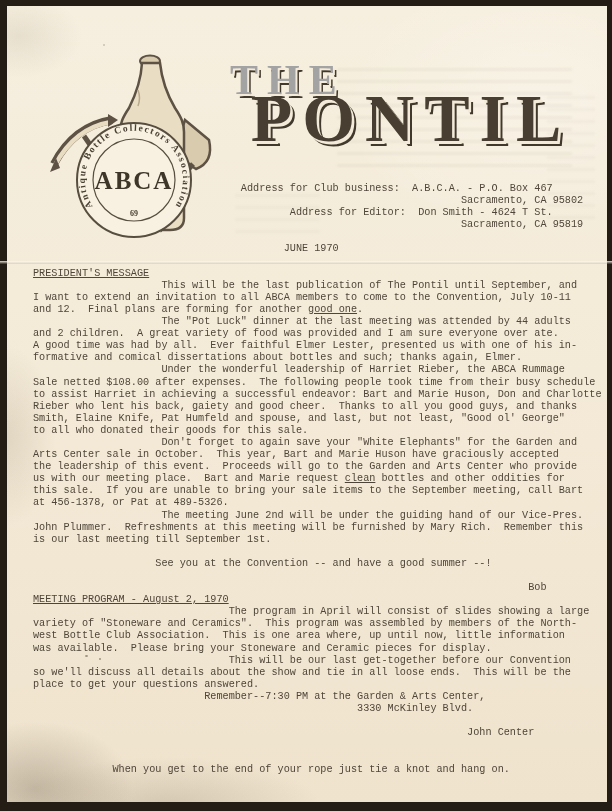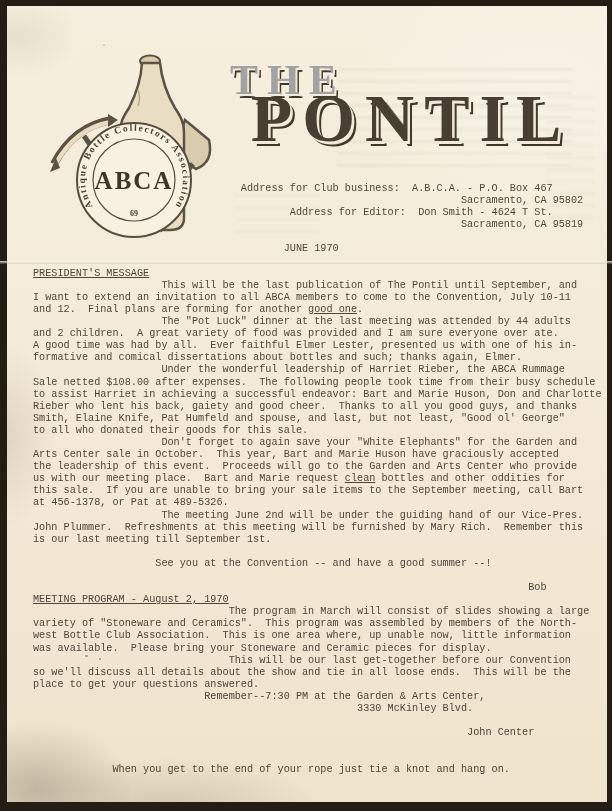--- a/index.html
+++ b/index.html
@@ -139,23 +139,23 @@
     <div class="tline"><span>this sale.  If you are unable to bring your sale items to the September meeting, call Bart</span></div>
     <div class="tline"><span>at 456-1378, or Pat at 489-5326.</span></div>
     <div class="tline"><span>                     The meeting June 2nd will be under the guiding hand of our Vice-Pres.</span></div>
     <div class="tline"><span>John Plummer.  Refreshments at this meeting will be furnished by Mary Rich.  Remember this</span></div>
     <div class="tline"><span>is our last meeting till September 1st.</span></div>
     <div class="tline"></div>
     <div class="tline"><span>                    See you at the Convention -- and have a good summer --!</span></div>
     <div class="tline"></div>
     <div class="tline"><span>                                                                                 Bob</span></div>
     <div class="tline"><span class="u">MEETING PROGRAM - August 2, 1970</span></div>
-    <div class="tline"><span>                                The program in March will consist of slides showing a large</span></div>
+    <div class="tline"><span>                                The program in April will consist of slides showing a large</span></div>
     <div class="tline"><span>variety of "Stoneware and Ceramics".  This program was assembled by members of the North-</span></div>
-    <div class="tline"><span>west Bottle Club Association.  This is one area where, up unable now, little information</span></div>
+    <div class="tline"><span>west Bottle Club Association.  This is one area where, up until now, little information</span></div>
     <div class="tline"><span>was available.  Please bring your Stoneware and Ceramic pieces for display.</span></div>
     <div class="tline"><span>                                This will be our last get-together before our Convention</span></div>
     <div class="tline"><span>so we'll discuss all details about the show and tie in all loose ends.  This will be the</span></div>
     <div class="tline"><span>place to get your questions answered.</span></div>
     <div class="tline"><span>                            Remember--7:30 PM at the Garden &amp; Arts Center,</span></div>
     <div class="tline"><span>                                                     3330 McKinley Blvd.</span></div>
     <div class="tline"></div>
     <div class="tline"><span>                                                                       John Center</span></div>
     <div class="tline"></div>
     <div class="tline"></div>

